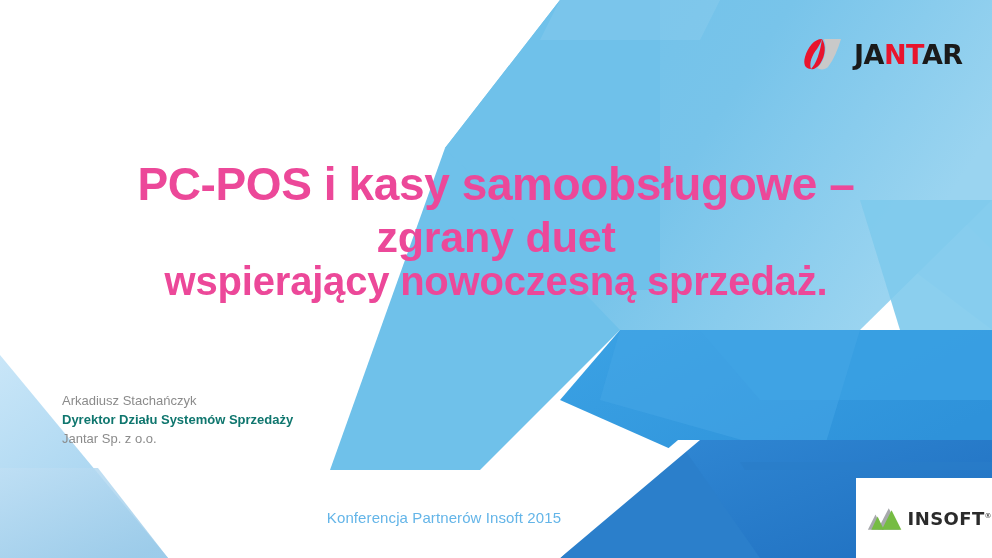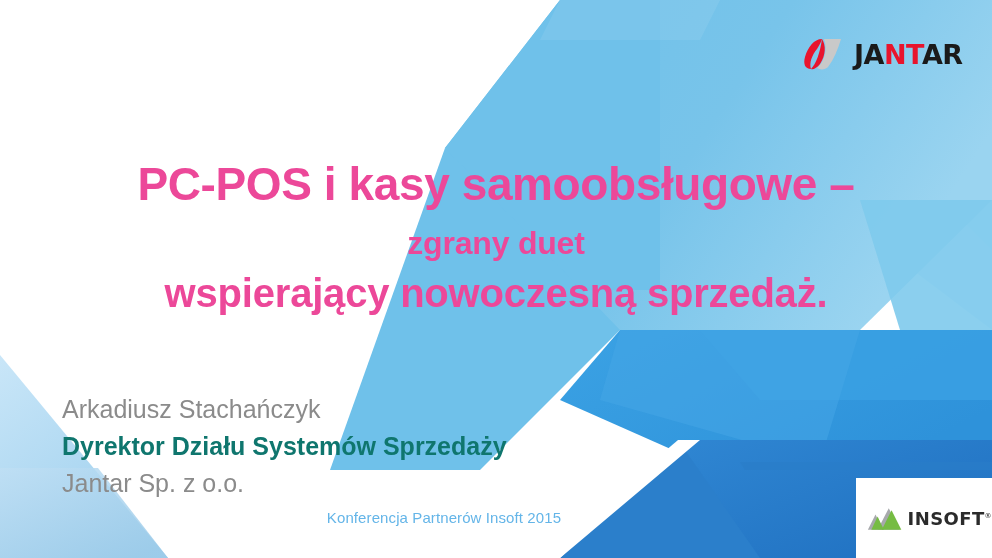--- a/index.html
+++ b/index.html
@@ -61,39 +61,39 @@
     color: #ec4899;
     font-weight: bold;
     line-height: 1.08;
   }
   .title-l1 {
     font-size: 46px;
     letter-spacing: -0.4px;
     display: block;
   }
   .title-l2 {
-    font-size: 32px;
+    font-size: 43px;
     letter-spacing: -0.2px;
     display: block;
-    margin-top: 16px;
+    margin-top: 4px;
   }
   .title-l3 {
     font-size: 40px;
     letter-spacing: -0.2px;
     display: block;
-    margin-top: 12px;
+    margin-top: 0;
   }
 
   
   #author-block {
     position: absolute;
     left: 62px;
     top: 391px;
     color: #8b8b8b;
-    font-size: 25px;
+    font-size: 13px;
     line-height: 1.48;
   }
   #author-block .role {
     color: #0f766e;
     font-weight: bold;
   }
 
   
   #footer-note {
     position: absolute;

